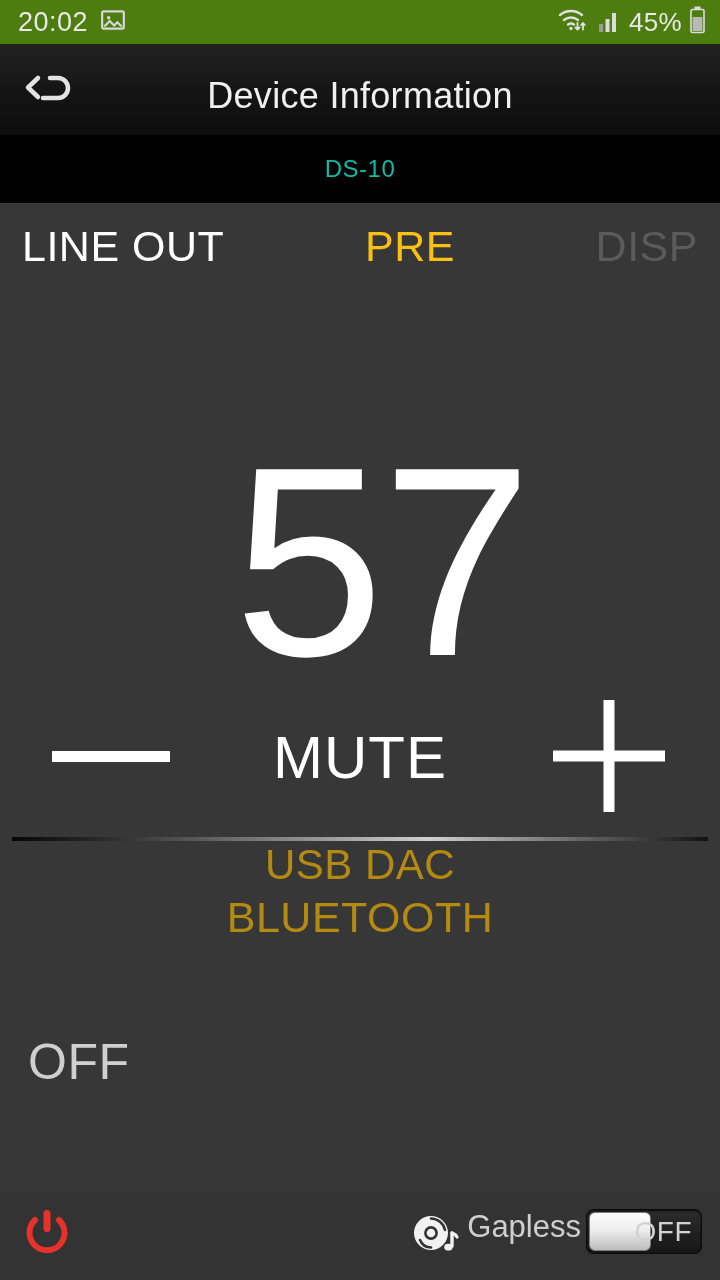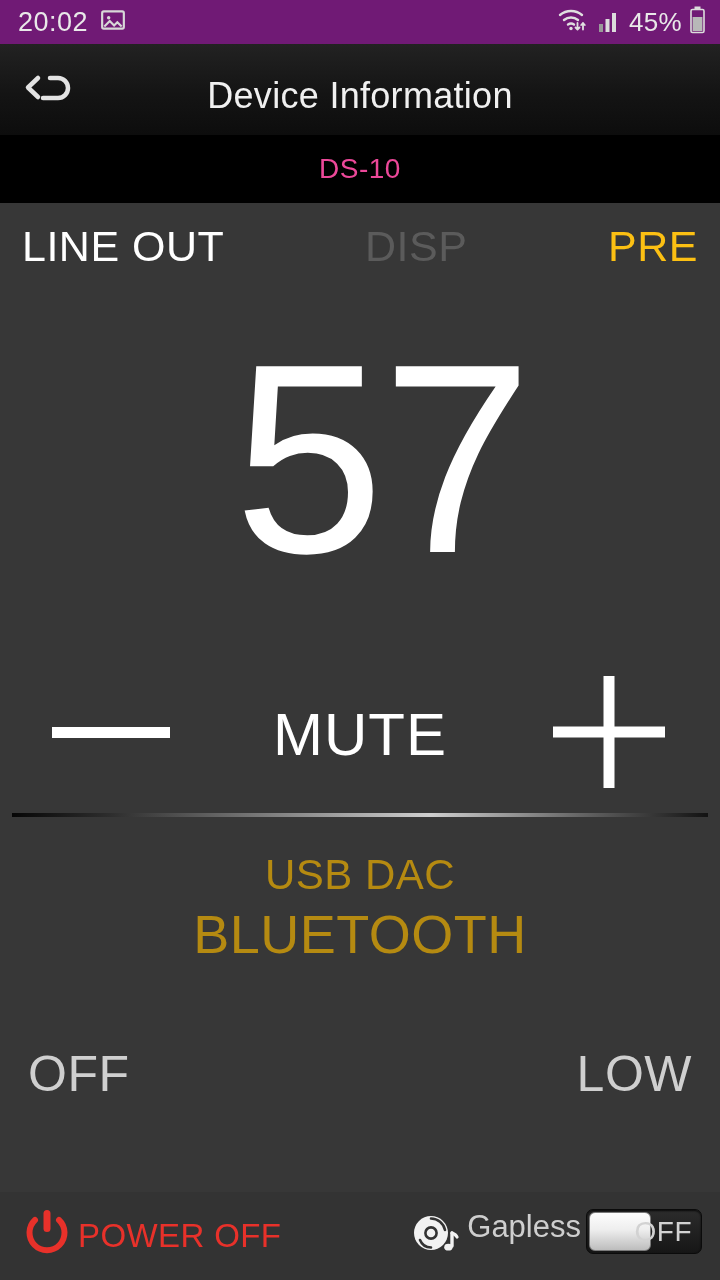--- a/index.html
+++ b/index.html
@@ -7,21 +7,21 @@
     width:720px; height:1280px;
     background:#373737;
     font-family:"Liberation Sans", sans-serif;
     overflow:hidden;
   }
   body { display:flex; flex-direction:column; }
 
   
   .statusbar{
     height:44px; flex:0 0 44px;
-    background:#701a75;
+    background:#4d7c0f;
     display:flex; align-items:center;
     padding:0 14px 0 18px;
     color:#e8e8e8;
   }
   .sb-left{ display:flex; align-items:center; gap:12px; }
   .sb-clock{ font-size:27px; letter-spacing:.5px; color:#e9e9e9; }
   .sb-right{ margin-left:auto; display:flex; align-items:center; gap:7px; }
   .sb-batt-txt{ font-size:26px; color:#e9e9e9; letter-spacing:.3px; }
   .icon-img{ display:inline-block; }
 
@@ -39,40 +39,40 @@
     width:100%; text-align:center;
     font-size:36px; color:#f0f0f0; font-weight:400; letter-spacing:.3px;margin-top:12px;
   }
 
   
   .devicebar{
     height:68px; flex:0 0 68px;
     background:#000;
     display:flex; align-items:center; justify-content:center;
   }
-  .devicebar-name{ font-size:28px; color:#ec4899; letter-spacing:.5px; }
+  .devicebar-name{ font-size:24px; color:#14b8a6; letter-spacing:.5px; }
 
   
   .main{ flex:1 1 auto; display:flex; flex-direction:column; background:#373737; }
 
   
   .mode-row{
     flex:0 0 76px;
     display:flex; align-items:center; justify-content:space-between;
     padding:10px 22px 0 22px;
   }
   .mode-item{ font-size:43px; letter-spacing:.5px; line-height:1; }
   .mode-active{ color:#ffffff; }
   .mode-dim{ color:#5b5b5b; }
   .mode-accent{ color:#fcc013; }
 
   
   .volume-wrap{
     flex:1 1 auto;
-    display:flex; align-items:center; justify-content:center;padding-left:44px;
+    display:flex; align-items:flex-end; justify-content:center;padding-left:44px;
   }
   .volume-value{
     font-size:270px; line-height:0.82; color:#ffffff;
     font-weight:400; letter-spacing:-2px;
     transform:translateY(-10px);
   }
 
   
   .vol-ctrl-row{
     flex:0 0 150px;
@@ -86,25 +86,24 @@
   
   .divider{
     flex:0 0 4px; height:4px; margin:4px 12px 0 12px;
     background:linear-gradient(90deg,#060606 0%,#2d2d2d 14%,#9a9a9a 45%,#cfcfcf 60%,#6d6d6d 80%,#121212 100%);
   }
 
   
   .source-list{
     flex:0 0 auto;
     display:flex; flex-direction:column; align-items:center;
-    padding-top:34px;
   }
   .src-prev{ font-size:42px; color:#b58a11; letter-spacing:.5px; }
   .src-current{ font-size:104px; color:#fcc013; letter-spacing:.5px; line-height:1.25; }
-  .src-next{ font-size:54px; color:#b58a11; letter-spacing:.5px; margin-top:4px; }
+  .src-next{ font-size:43px; color:#b58a11; letter-spacing:.5px; margin-top:4px; }
 
   
   .opt-row{
     flex:1 1 auto;
     display:flex; align-items:center; justify-content:space-between;
     padding:0 28px 10px 28px;
   }
   .opt-item{ font-size:50px; color:#cfcfcf; letter-spacing:.5px; }
 
   
@@ -191,22 +190,22 @@
 </div>
 
 <div class="devicebar">
   <span class="devicebar-name">DS-10</span>
 </div>
 
 <div class="main">
 
   <div class="mode-row">
     <span class="mode-item mode-active">LINE OUT</span>
+    <span class="mode-item mode-accent">PRE</span>
     <span class="mode-item mode-dim">DISP</span>
-    <span class="mode-item mode-accent">PRE</span>
   </div>
 
   <div class="volume-wrap">
     <span class="volume-value">57</span>
   </div>
 
   <div class="vol-ctrl-row">
     <span class="vol-btn">
       <span>
         <svg width="118" height="24" viewBox="0 0 118 24">
@@ -227,34 +226,32 @@
 
   <div class="divider"></div>
 
   <div class="source-list">
     <span class="src-prev">USB DAC</span>
     <span class="src-next">BLUETOOTH</span>
   </div>
 
   <div class="opt-row">
     <span class="opt-item">OFF</span>
-    <span class="opt-item">LOW</span>
   </div>
 
 </div>
 
 <div class="bottombar">
   <div class="power-btn">
     <span>
       <svg width="50" height="52" viewBox="0 0 50 52">
         <path d="M13 12 A17.5 17.5 0 1 0 37 12" fill="none" stroke="#e8312a" stroke-width="6" stroke-linecap="round"></path>
         <rect x="21.5" y="2" width="7" height="22" rx="3.5" fill="#e8312a"></rect>
       </svg>
     </span>
-    <span class="power-label">POWER OFF</span>
   </div>
 
   <div class="gapless-group">
     <span>
       <svg width="52" height="50" viewBox="0 0 52 50">
         <circle cx="21" cy="24" r="17" fill="#f2f2f2"></circle>
         <circle cx="21" cy="24" r="5.6" fill="none" stroke="#333333" stroke-width="2.6"></circle>
         <path d="M21 9.5 A14.5 14.5 0 0 1 35 21" fill="none" stroke="#333333" stroke-width="2.6" stroke-linecap="round"></path>
         <path d="M10 31 A12 12 0 0 0 21 38.5" fill="none" stroke="#333333" stroke-width="2.6" stroke-linecap="round"></path>
         <path d="M42 24 v13" fill="none" stroke="#f2f2f2" stroke-width="3.4" stroke-linecap="round"></path>

